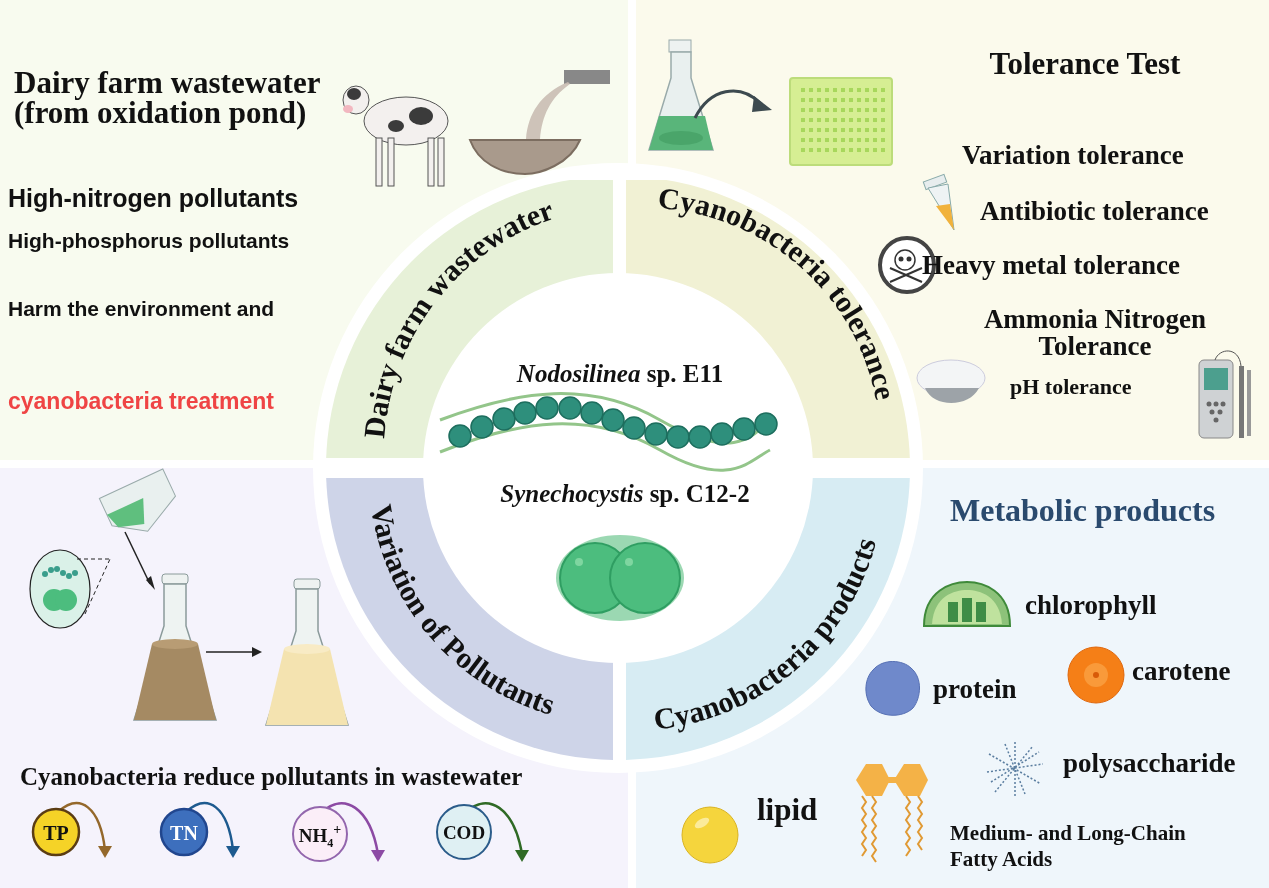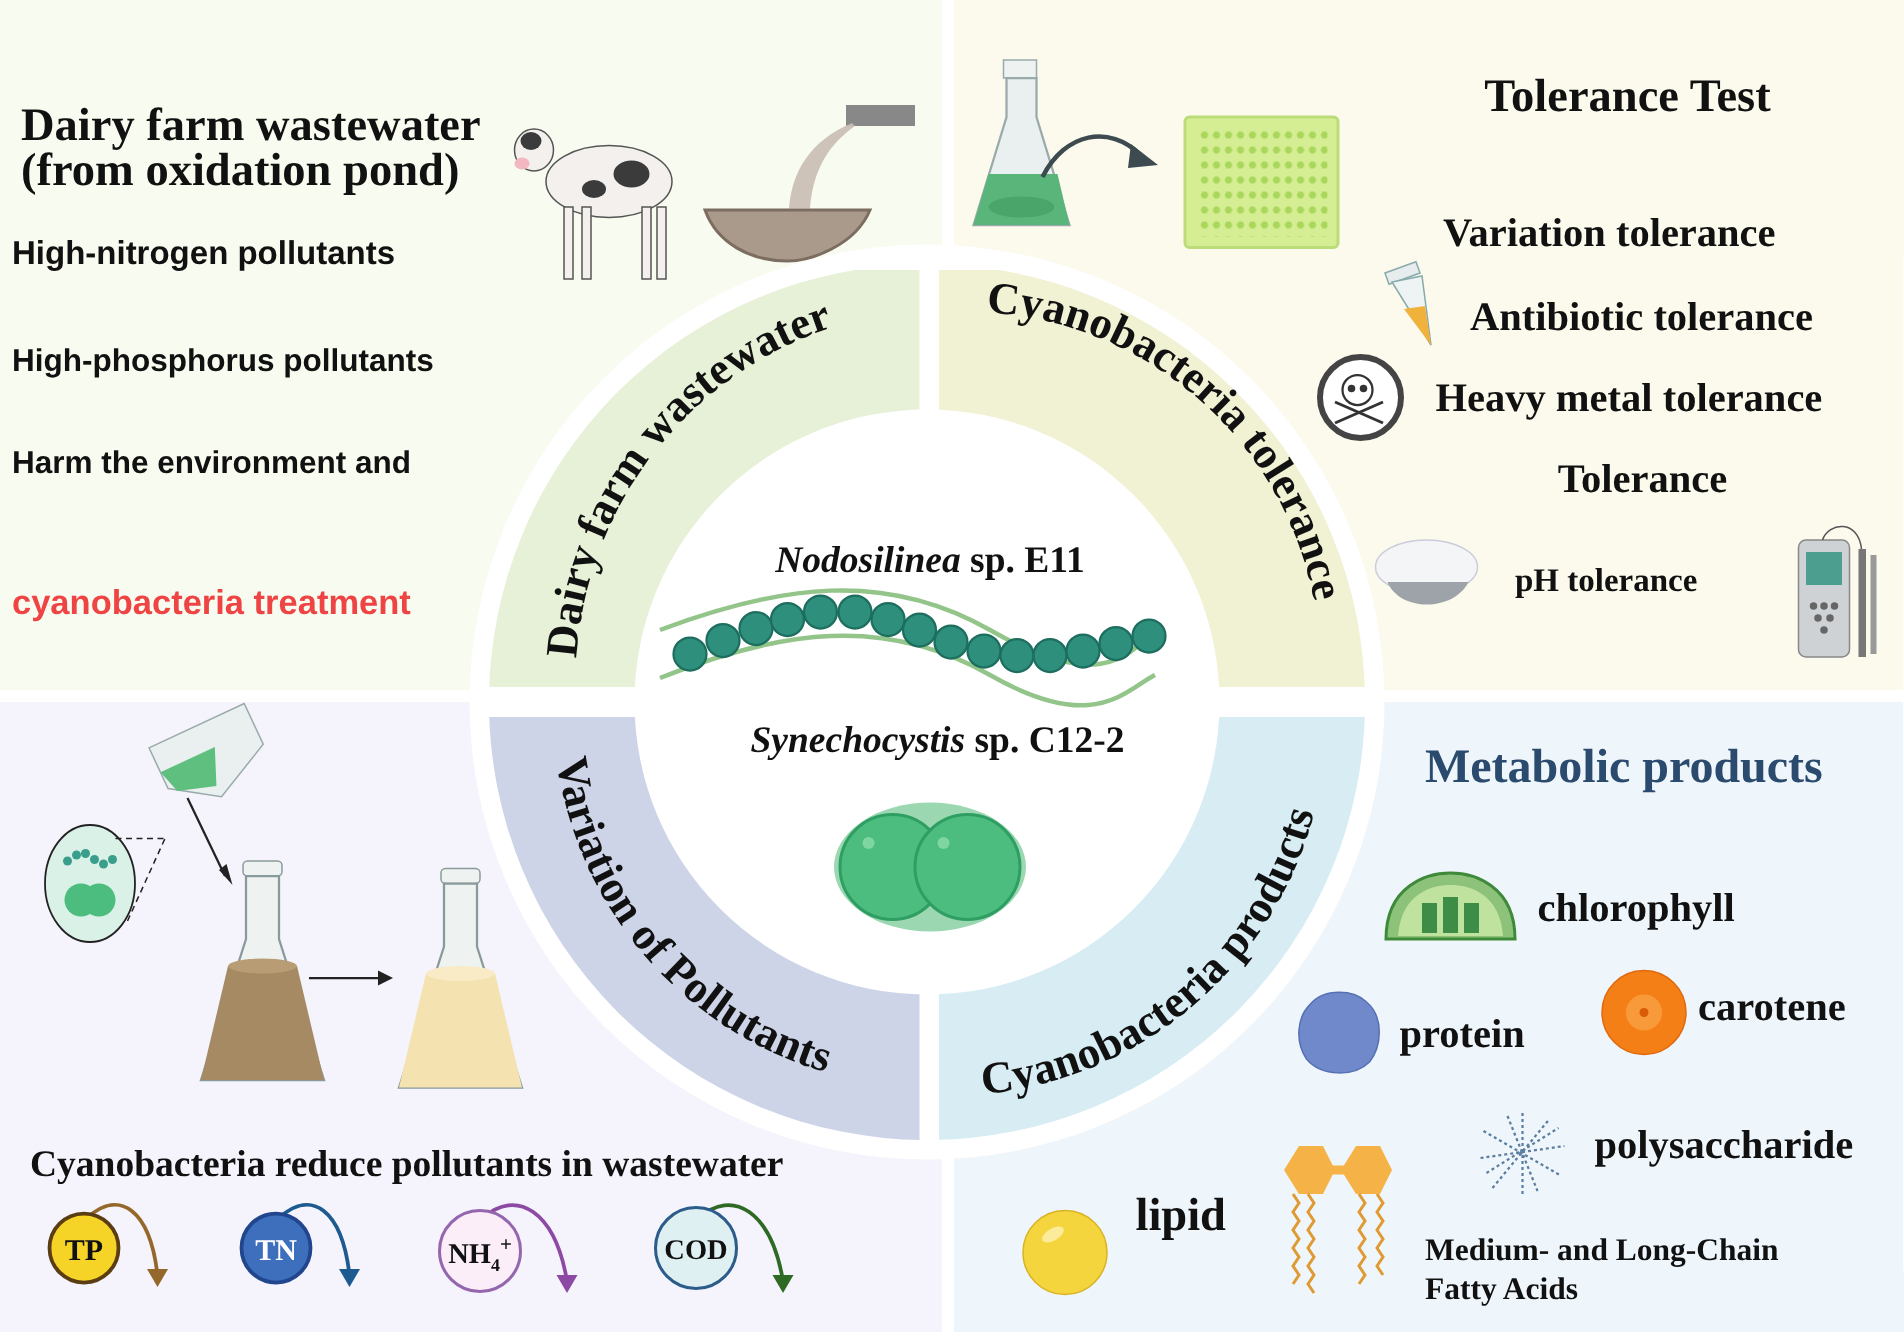--- a/index.html
+++ b/index.html
@@ -111,21 +111,21 @@
   <rect x="40" y="52" width="6" height="48" fill="#f3f0ee" stroke="#555"></rect>
     <rect x="52" y="52" width="6" height="48" fill="#f3f0ee" stroke="#555"></rect>
   <rect x="92" y="52" width="6" height="48" fill="#f3f0ee" stroke="#555"></rect>
     <rect x="102" y="52" width="6" height="48" fill="#f3f0ee" stroke="#555"></rect>
 </svg>
 <svg width="170" height="100" style="left:440px;top:64px">
   <rect x="124" y="6" width="46" height="14" fill="#888"></rect>
   <path d="M128 18 C 100 30, 88 50, 86 75 L 100 75 C 102 52, 110 34, 130 20 Z" fill="#c9bdb2" opacity="0.9"></path>
   <path d="M30 76 L 140 76 C 130 100, 100 110, 85 110 C 60 110, 38 98, 30 76 Z" fill="#a99a8c" stroke="#7c6d60" stroke-width="2"></path>
 </svg>
-<div class="abs sans" style="left:8px;top:156px;font-size:22px;">High-nitrogen pollutants</div>
+<div class="abs sans" style="left:8px;top:184px;font-size:25px;">High-nitrogen pollutants</div>
 <div class="abs sans" style="left:8px;top:229px;font-size:21px;">High-phosphorus pollutants</div>
 <div class="abs sans" style="left:8px;top:293px;font-size:21px;line-height:31px;">
   <div>Harm the environment and</div>
 </div>
 <div class="abs sans" style="left:8px;top:388px;font-size:23px;color:#ef4444;">cyanobacteria treatment</div>
 
 <svg width="80" height="120" style="left:643px;top:38px">
   <rect x="26" y="2" width="22" height="12" fill="#eef2f1" stroke="#9aa" stroke-width="1"></rect>
   <path d="M28 14 L28 40 L6 112 L70 112 L48 40 L48 14 Z" fill="#e9f0ef" stroke="#9aa" stroke-width="1.5"></path>
   <path d="M16 78 L62 78 L70 112 L6 112 Z" fill="#59b57a"></path>
@@ -147,22 +147,23 @@
 </svg>
 <div class="abs serif" style="left:980px;top:196px;font-size:27px;">Antibiotic tolerance</div>
 <svg width="62" height="62" style="left:876px;top:234px">
   <circle cx="31" cy="31" r="27" fill="#fff" stroke="#444" stroke-width="4"></circle>
   <circle cx="29" cy="26" r="10" fill="#fff" stroke="#333" stroke-width="1.5"></circle>
   <circle cx="25" cy="25" r="2.5" fill="#333"></circle>
     <circle cx="33" cy="25" r="2.5" fill="#333"></circle>
   <line x1="14" y1="34" x2="46" y2="48" stroke="#333" stroke-width="2"></line>
     <line x1="46" y1="34" x2="14" y2="48" stroke="#333" stroke-width="2"></line>
 </svg>
-<div class="abs serif" style="left:957px;top:250px;font-size:27px;">Heavy metal tolerance</div>
+<div class="abs serif" style="left:922px;top:250px;font-size:27px;">Heavy metal tolerance</div>
 <div class="abs serif" style="left:940px;top:306px;width:310px;text-align:center;font-size:27px;line-height:27px;">
+  <div>Ammonia Nitrogen</div>
   <div>Tolerance</div>
 </div>
 <svg width="80" height="60" style="left:913px;top:356px">
   <ellipse cx="38" cy="22" rx="34" ry="18" fill="#f3f5f6" stroke="#ccd" stroke-width="1"></ellipse>
   <path d="M12 32 C 20 52, 56 52, 66 32 Z" fill="#9da3a8"></path>
 </svg>
 <div class="abs serif" style="left:1010px;top:374px;font-size:22px;text-align:right;">pH tolerance</div>
 <svg width="60" height="95" style="left:1195px;top:346px">
   <rect x="4" y="14" width="34" height="78" rx="5" fill="#cfd2d4" stroke="#888"></rect>
   <rect x="9" y="22" width="24" height="22" fill="#4c9f8e"></rect>

